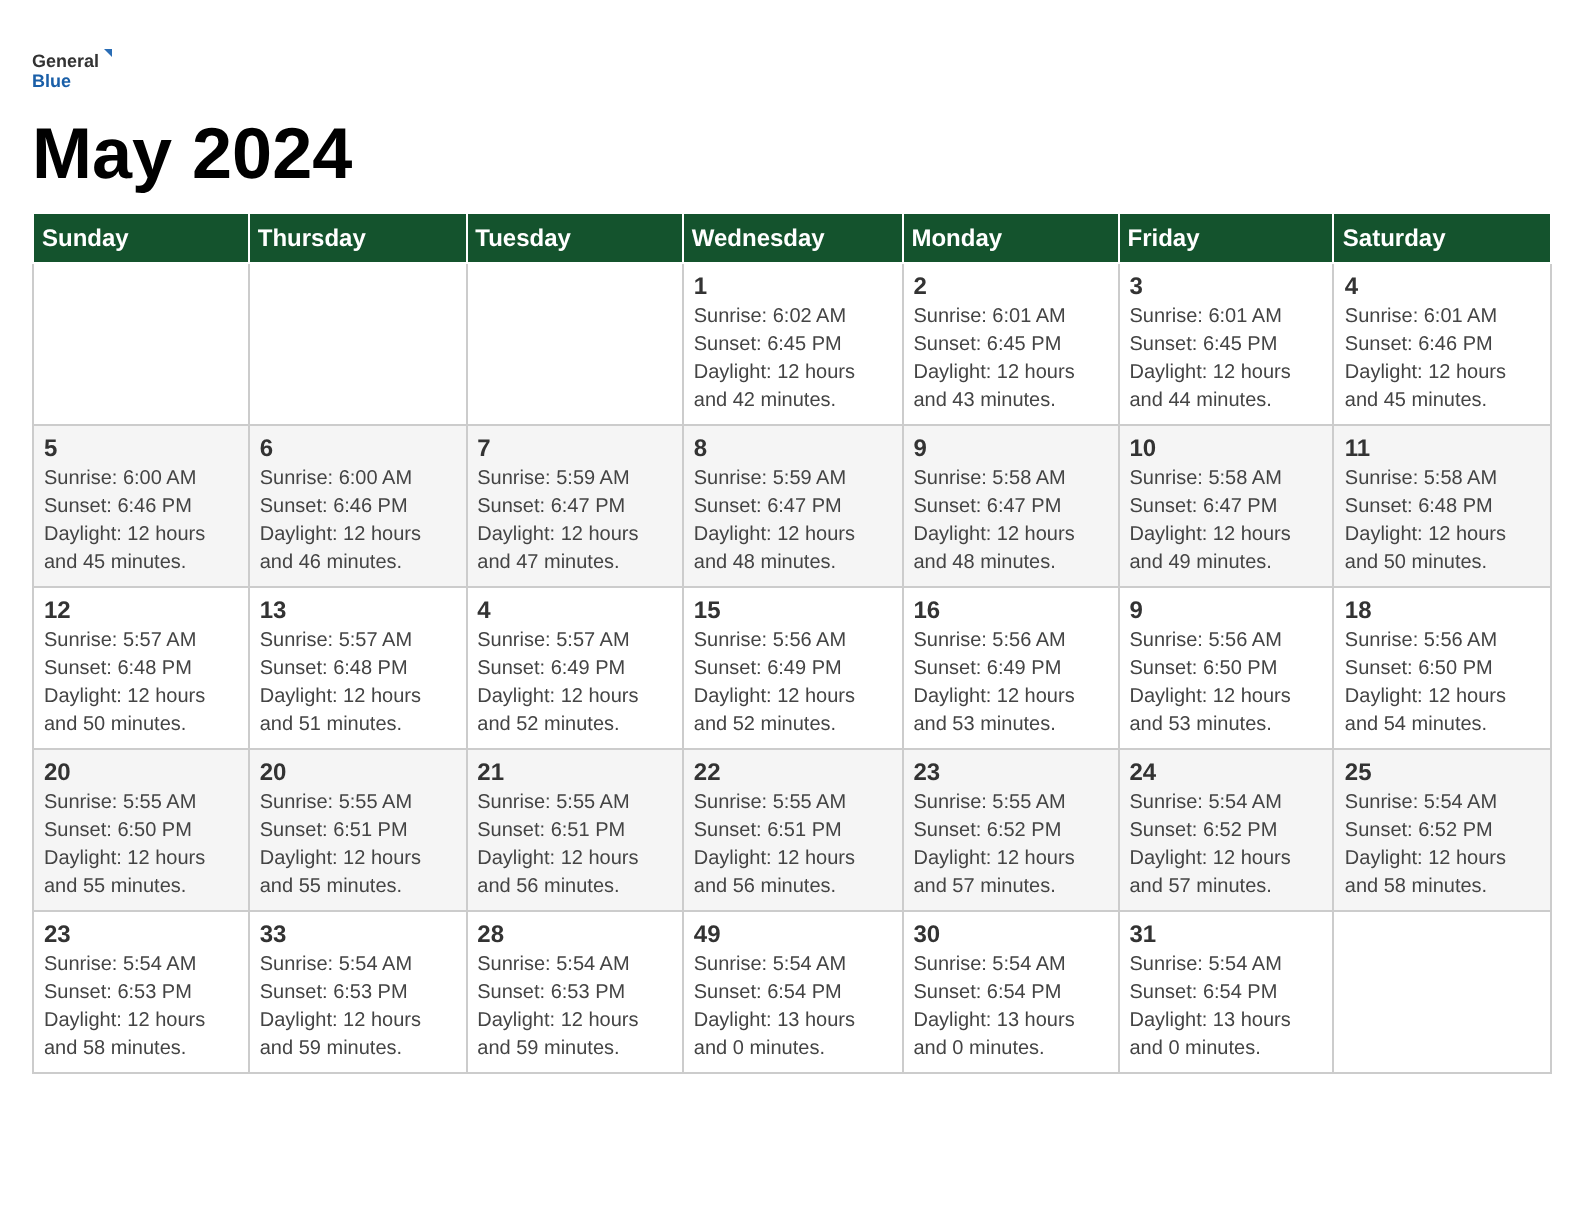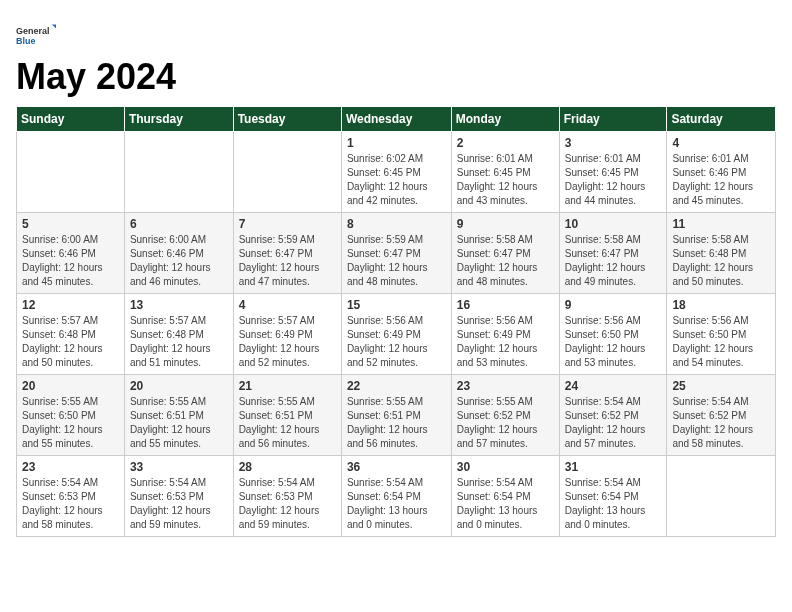--- a/index.html
+++ b/index.html
@@ -290,21 +290,21 @@
 and 59 minutes.</div>
         </td>
         <td>
           <div class="day-num">28</div>
           <div class="day-info" style="white-space: pre-line;">Sunrise: 5:54 AM
 Sunset: 6:53 PM
 Daylight: 12 hours
 and 59 minutes.</div>
         </td>
         <td>
-          <div class="day-num">36</div>
+          <div class="day-num">49</div>
           <div class="day-info" style="white-space: pre-line;">Sunrise: 5:54 AM
 Sunset: 6:54 PM
 Daylight: 13 hours
 and 0 minutes.</div>
         </td>
         <td>
           <div class="day-num">30</div>
           <div class="day-info" style="white-space: pre-line;">Sunrise: 5:54 AM
 Sunset: 6:54 PM
 Daylight: 13 hours

